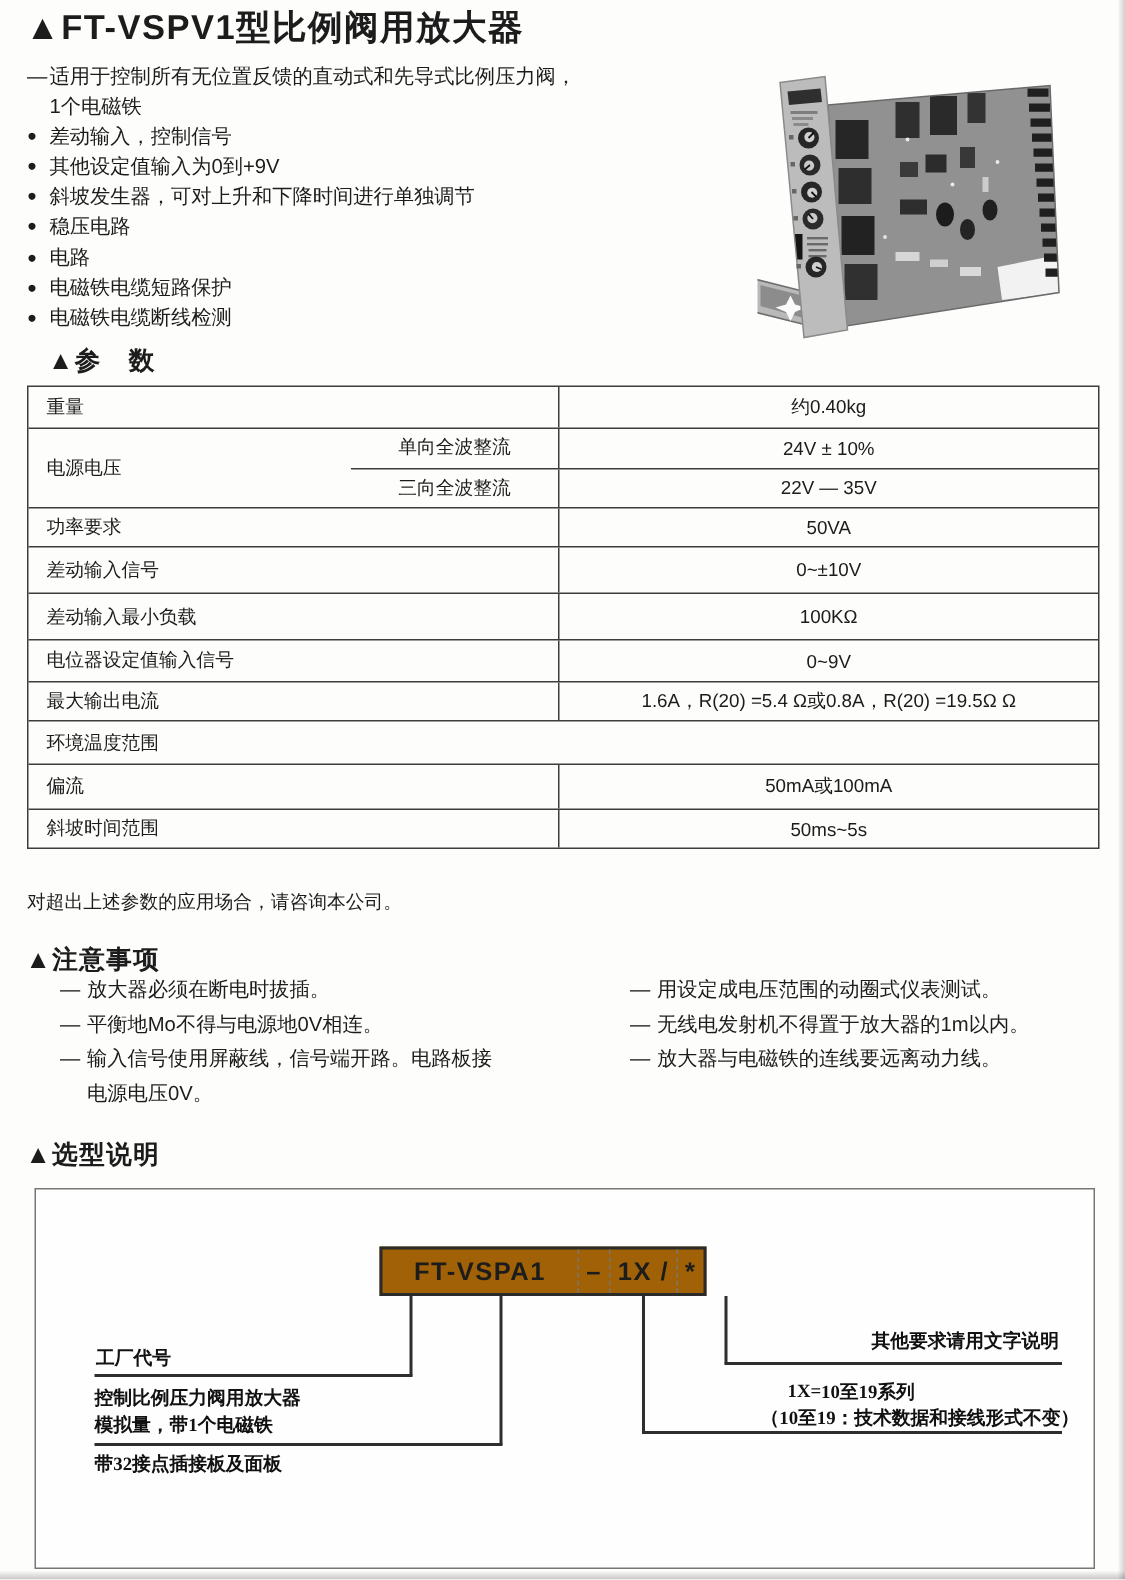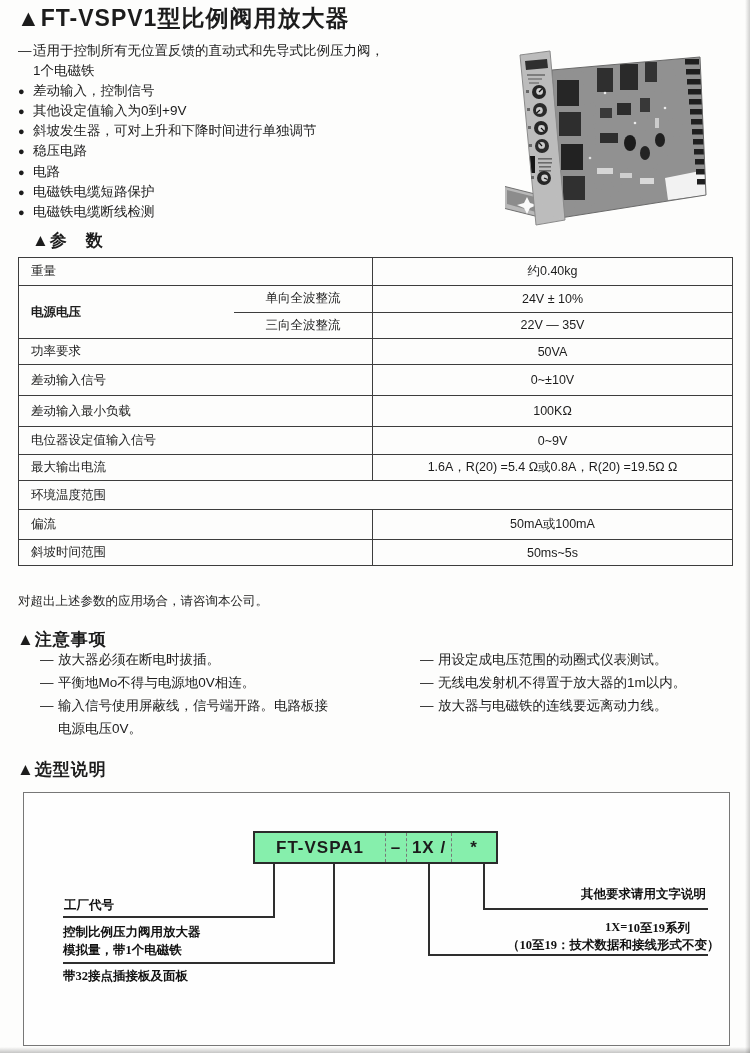--- a/index.html
+++ b/index.html
@@ -25,39 +25,39 @@
   #photo{left:505px;top:48px;width:215px;height:180px;}
   
   #params-table{
     left:18px;top:257px;width:713px;
     border:1.5px solid #3d3d3d;background:#fdfdfc;font-size:12.5px;
   }
   .trow{display:flex;align-items:center;border-bottom:1.5px solid #3d3d3d;}
   .trow:last-child{border-bottom:none;}
   .tlabel{width:353px;flex:0 0 353px;padding-left:12px;box-sizing:border-box;}
   .tvalue{flex:1;text-align:center;border-left:1.5px solid #3d3d3d;align-self:stretch;display:flex;align-items:center;justify-content:center;}
-  .power-label{width:215px;flex:0 0 215px;padding-left:12px;box-sizing:border-box;font-weight:bold;}
+  .power-label{width:215px;flex:0 0 215px;padding-left:12px;box-sizing:border-box;}
   .power-right{flex:1;display:flex;flex-direction:column;align-self:stretch;justify-content:space-between;}
   .power-subrow{display:flex;flex:1;}
   .power-subrow + .power-subrow{border-top:1.5px solid #3d3d3d;}
   .power-sublabel{width:138px;flex:0 0 138px;text-align:center;display:flex;align-items:center;justify-content:center;}
   #table-footnote{left:18px;top:593px;font-size:12.5px;}
   
   .notecol{font-size:13.5px;line-height:23px;}
   #notes-left{left:40px;top:648px;width:370px;}
   #notes-right{left:420px;top:648px;width:322px;}
   .note{display:flex;}
   .note .mk{width:18px;flex:0 0 18px;}
   .note.cont{padding-left:18px;}
   
   #diagram{left:23px;top:792px;width:705px;height:252px;border:1.5px solid #777;background:#fefefe;}
   #model-box{
-    position:absolute;left:229px;top:38px;width:245px;height:33px;
+    position:absolute;left:229px;top:38px;width:218px;height:33px;
     border:2px solid #2b2b2b;display:flex;box-sizing:border-box;
-    font-size:17px;font-weight:bold;letter-spacing:1px;background:#86efac;
+    font-size:17px;font-weight:bold;letter-spacing:1px;background:#a16207;
   }
   .mseg{display:flex;align-items:center;justify-content:center;}
   .mseg.sep{border-left:1.5px dashed #777;}
   .dline{position:absolute;background:#2e2e2e;}
   .dline.v{width:1.5px;}
   .dline.h{height:1.5px;}
   .dlabel{
     position:absolute;font-family:"Liberation Serif","DejaVu Serif",serif;
     font-weight:bold;font-size:12.5px;color:#111;white-space:nowrap;
   }
@@ -333,21 +333,21 @@
   <div class="dline v" style="left:404px;top:71px;height:91px"></div>
   <div class="dline h" style="left:404px;top:161px;width:280px"></div>
   <div class="dline v" style="left:459px;top:71px;height:45px"></div>
   <div class="dline h" style="left:459px;top:115px;width:225px"></div>
 
   <div class="dlabel" style="left:40px;top:104px">工厂代号</div>
   <div class="dlabel" style="left:39px;top:131px">控制比例压力阀用放大器</div>
   <div class="dlabel" style="left:39px;top:149px">模拟量，带1个电磁铁</div>
   <div class="dlabel" style="left:39px;top:175px">带32接点插接板及面板</div>
   <div class="dlabel" style="left:460px;top:93px;width:222px;text-align:right">其他要求请用文字说明</div>
-  <div class="dlabel" style="left:481px;top:127px;width:185px;display:flex;justify-content:flex-end">
+  <div class="dlabel" style="left:501px;top:127px;width:185px;display:flex;justify-content:flex-start">
     <span>1X=</span>
     <span>10至19系列</span>
   </div>
   <div class="dlabel" style="left:483px;top:144px">（10至19：技术数据和接线形式不变）</div>
 </div>
 
 <div class="abs" id="edge-right"></div>
 <div class="abs" id="edge-bottom"></div>
 
 </body></html>

